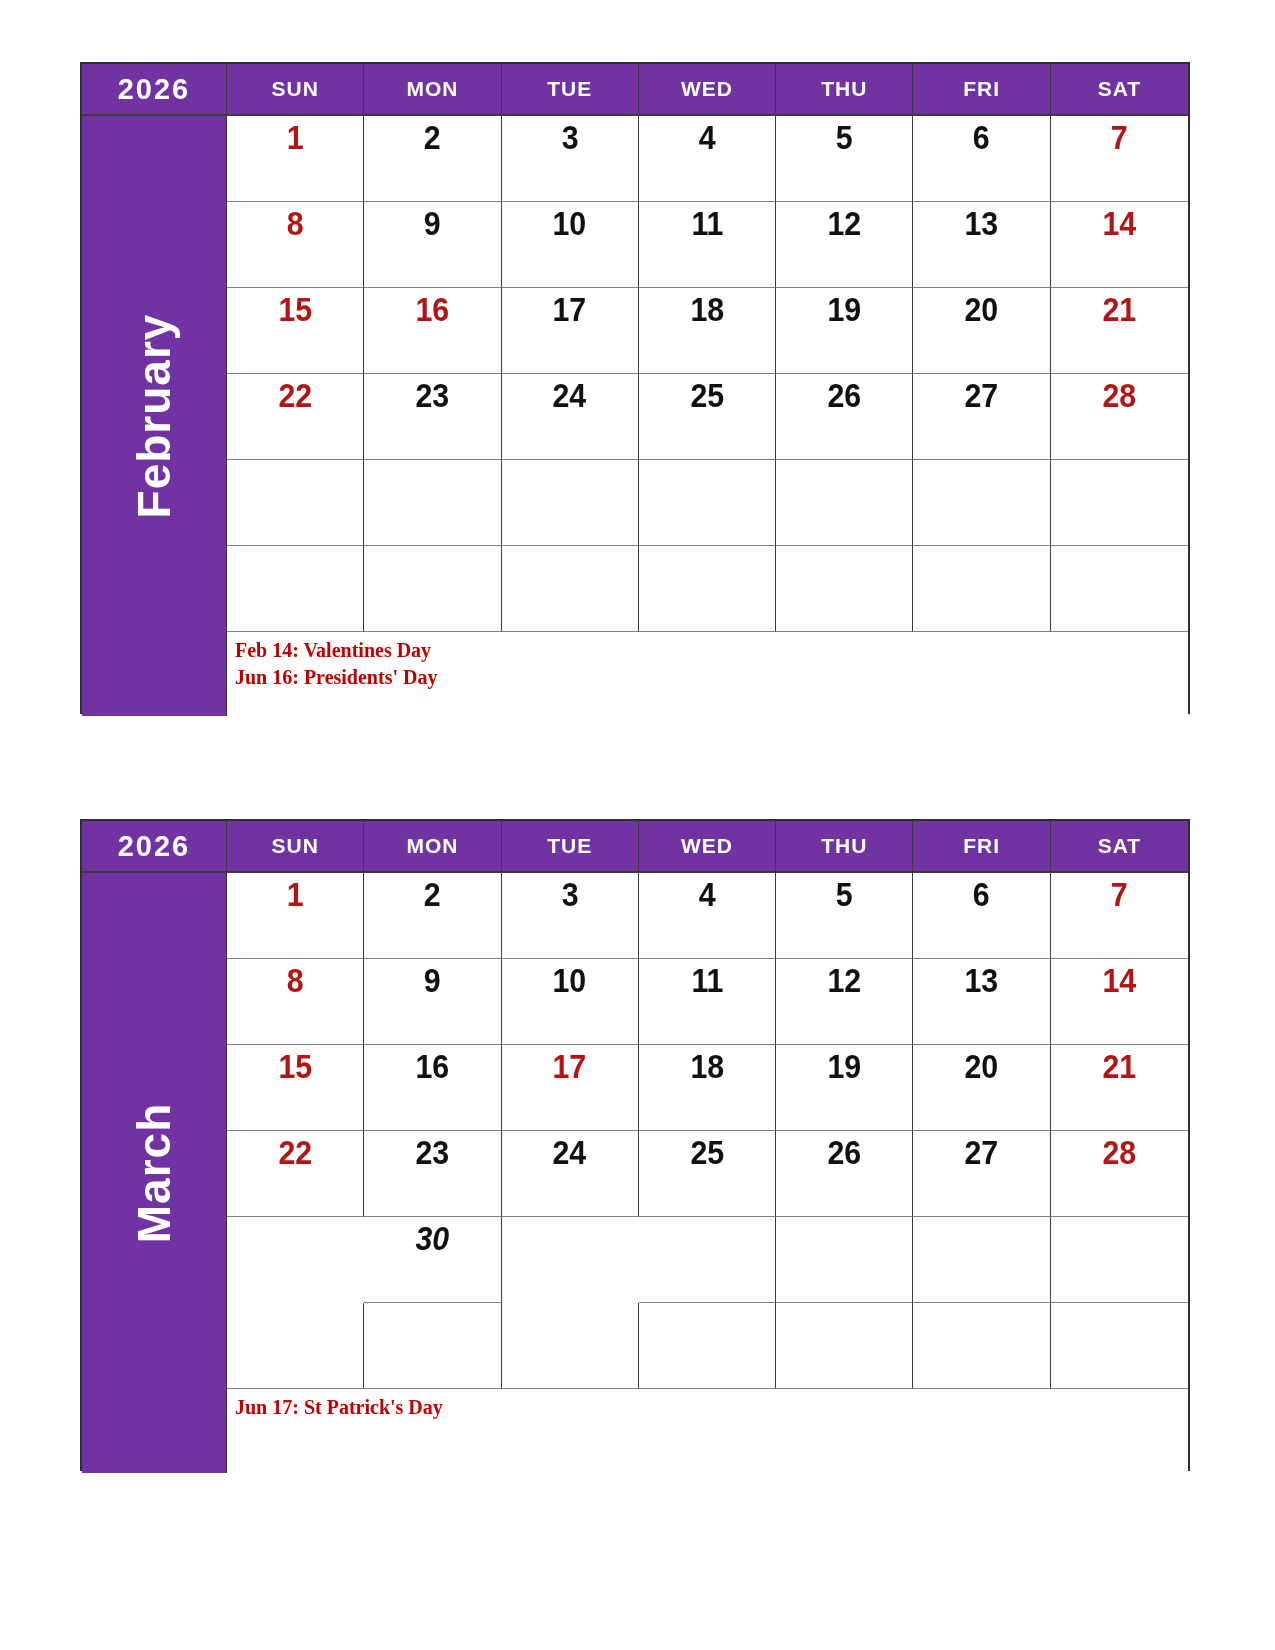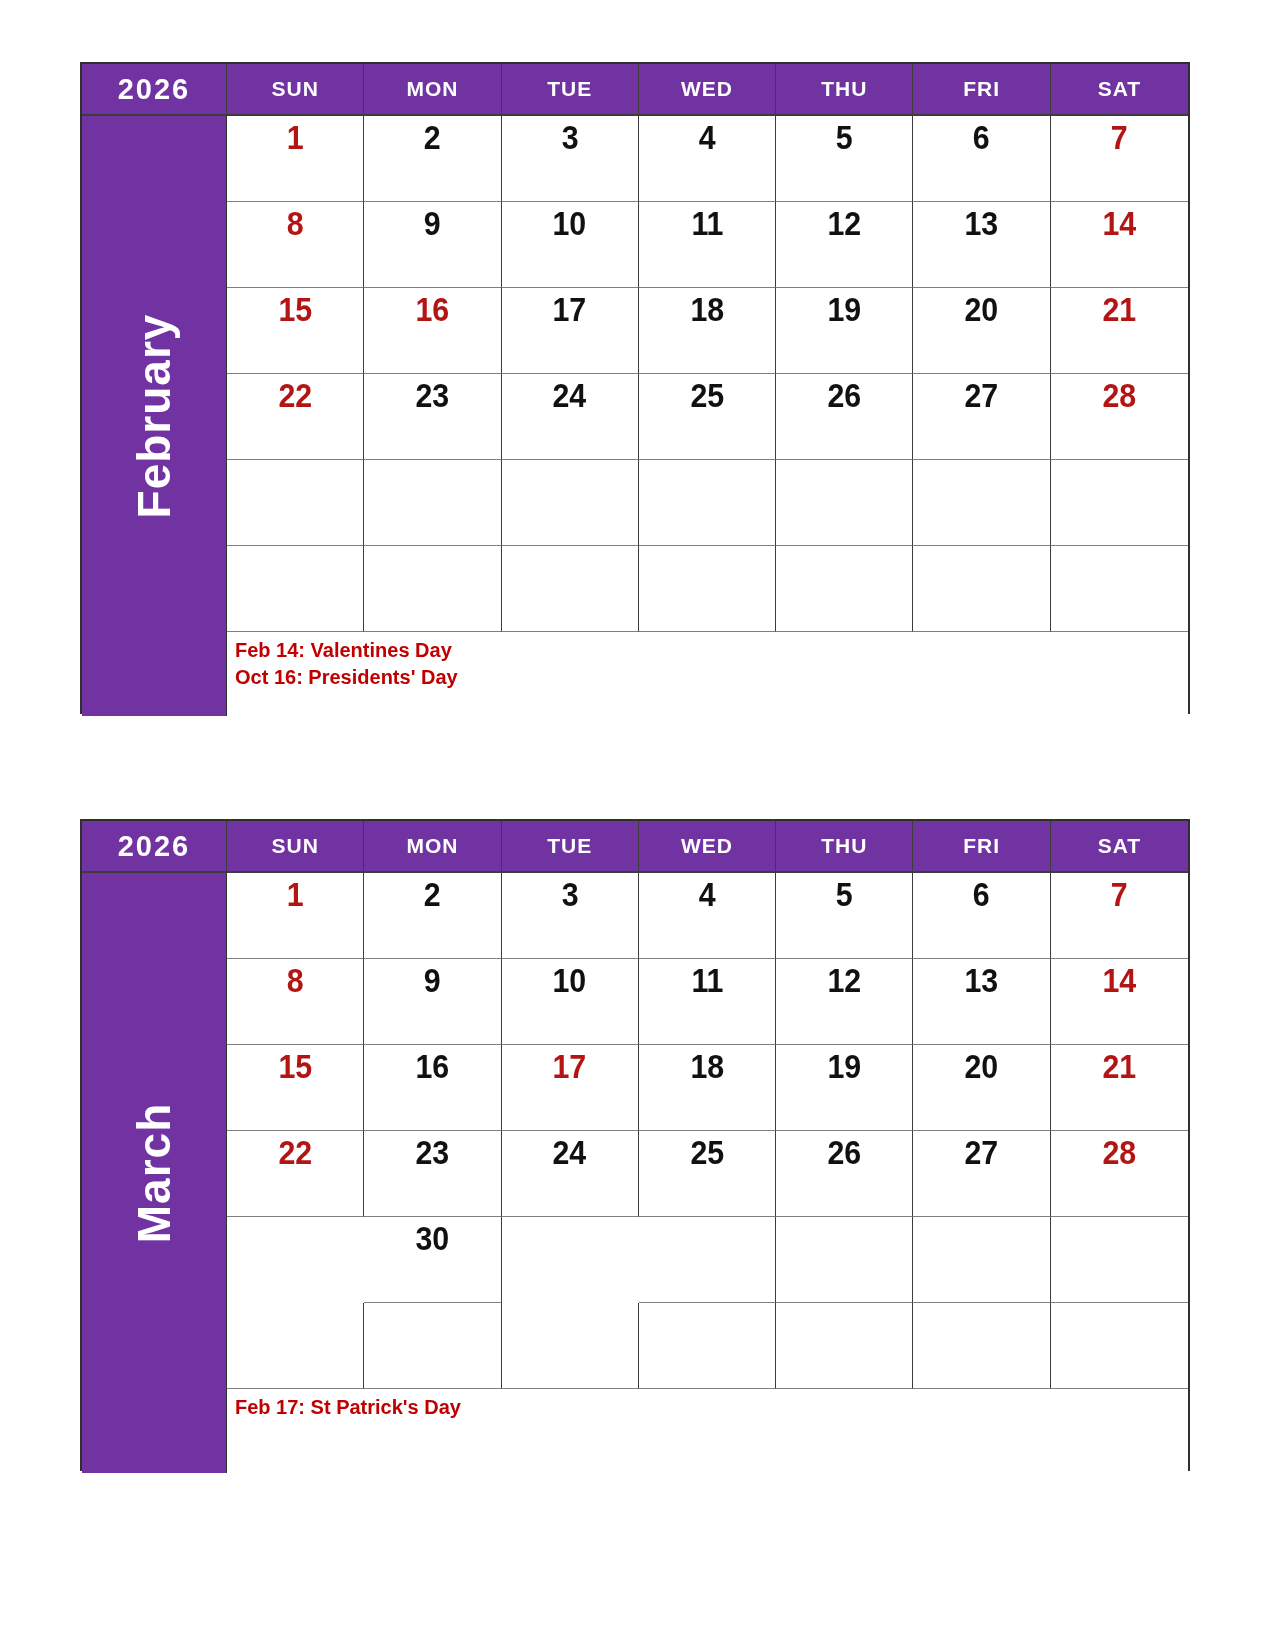--- a/index.html
+++ b/index.html
@@ -74,20 +74,21 @@
   .holiday-cell {
     grid-column:2 / -1; grid-row:8;
     background:#ffffff;
     padding:5px 10px 0 8px;
   }
   .holiday-line {
     color:var(--holiday-red);
     font-size:20px;
     font-weight:bold;
     line-height:1.35;
+    font-family:Liberation Serif, serif;
   }
 
   .footer {
     position:absolute;
     left:0; right:0; top:1570px;
     text-align:center;
   }
   .footer a {
     font-size:24px;
     color:var(--link-blue);
@@ -204,21 +205,21 @@
       <div class="day-cell lastcol" style="grid-area: 6 / 8;"></div>
       <div class="day-cell" style="grid-area: 7 / 2;"></div>
       <div class="day-cell" style="grid-area: 7 / 3;"></div>
       <div class="day-cell" style="grid-area: 7 / 4;"></div>
       <div class="day-cell" style="grid-area: 7 / 5;"></div>
       <div class="day-cell" style="grid-area: 7 / 6;"></div>
       <div class="day-cell" style="grid-area: 7 / 7;"></div>
       <div class="day-cell lastcol" style="grid-area: 7 / 8;"></div>
       <div class="holiday-cell">
         <div class="holiday-line">Feb 14: Valentines Day</div>
-        <div class="holiday-line">Oct 16: Presidents' Day</div>
+        <div class="holiday-line">Jun 16: Presidents' Day</div>
       </div>
     </div>
   <div class="calendar cal-mar">
       <div class="hdr year-cell" style="grid-area: 1 / 1;">2026</div>
       <div class="hdr dow-cell" style="grid-area: 1 / 2;">SUN</div>
       <div class="hdr dow-cell" style="grid-area: 1 / 3;">MON</div>
       <div class="hdr dow-cell" style="grid-area: 1 / 4;">TUE</div>
       <div class="hdr dow-cell" style="grid-area: 1 / 5;">WED</div>
       <div class="hdr dow-cell" style="grid-area: 1 / 6;">THU</div>
       <div class="hdr dow-cell" style="grid-area: 1 / 7;">FRI</div>
@@ -303,31 +304,31 @@
       </div>
       <div class="day-cell" style="grid-area: 5 / 6;">
         <span class="day-num">26</span>
       </div>
       <div class="day-cell" style="grid-area: 5 / 7;">
         <span class="day-num">27</span>
       </div>
       <div class="day-cell lastcol" style="grid-area: 5 / 8;">
         <span class="day-num red">28</span>
       </div>
-      <div class="day-cell" style="grid-area: 6 / 3;">
+      <div class="day-cell" style="grid-area: 6 / 3; font-style: italic;">
         <span class="day-num">30</span>
       </div>
       <div class="day-cell" style="grid-area: 6 / 5;"></div>
       <div class="day-cell" style="grid-area: 6 / 6;"></div>
       <div class="day-cell" style="grid-area: 6 / 7;"></div>
       <div class="day-cell lastcol" style="grid-area: 6 / 8;"></div>
       <div class="day-cell" style="grid-area: 7 / 2;"></div>
       <div class="day-cell" style="grid-area: 7 / 3;"></div>
       <div class="day-cell" style="grid-area: 7 / 4;"></div>
       <div class="day-cell" style="grid-area: 7 / 5;"></div>
       <div class="day-cell" style="grid-area: 7 / 6;"></div>
       <div class="day-cell" style="grid-area: 7 / 7;"></div>
       <div class="day-cell lastcol" style="grid-area: 7 / 8;"></div>
       <div class="holiday-cell">
-        <div class="holiday-line">Feb 17: St Patrick's Day</div>
+        <div class="holiday-line">Jun 17: St Patrick's Day</div>
       </div>
     </div>
 </div>
 
 </body></html>

